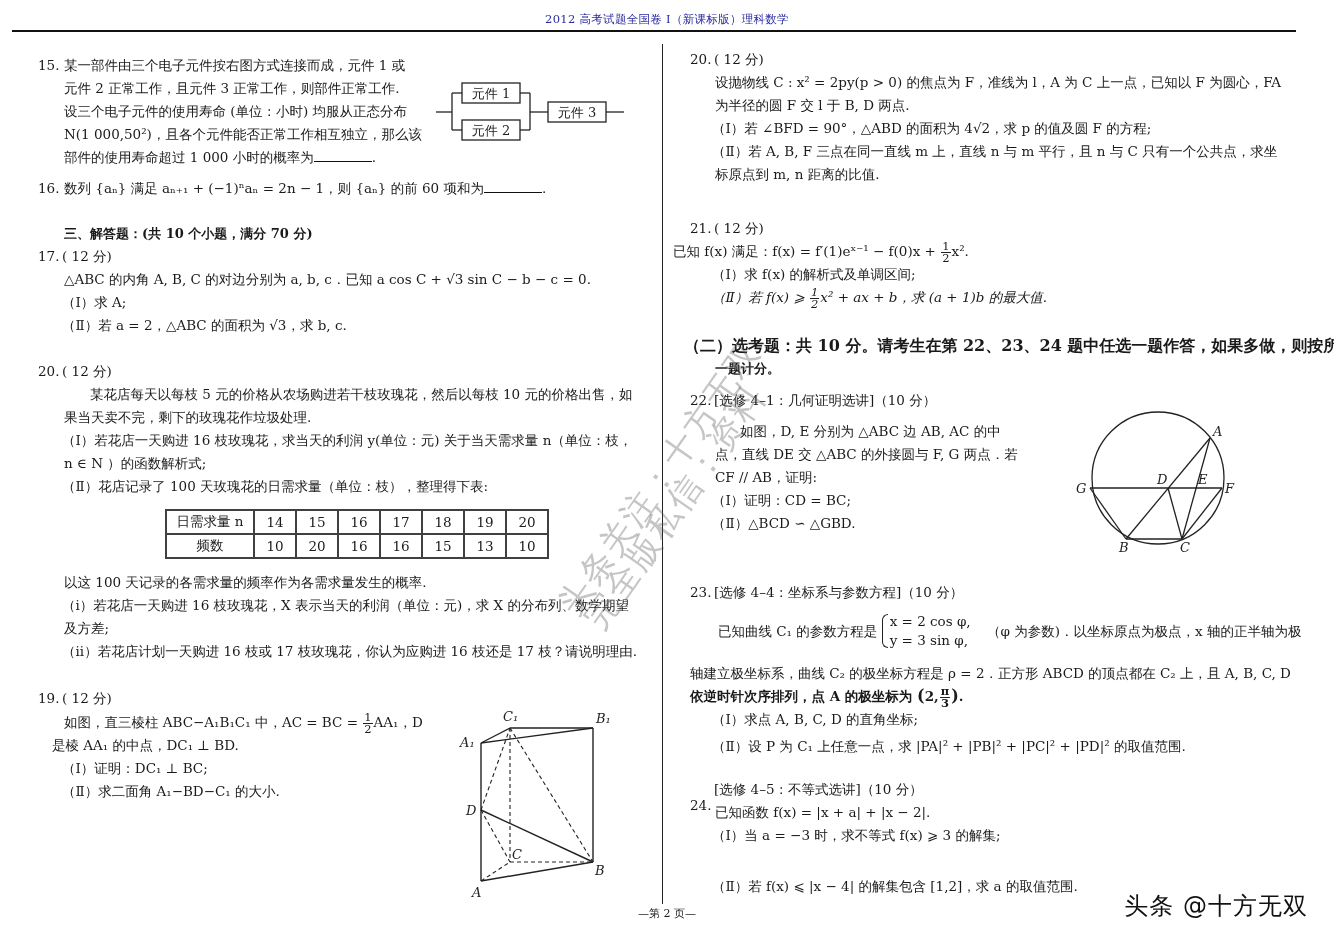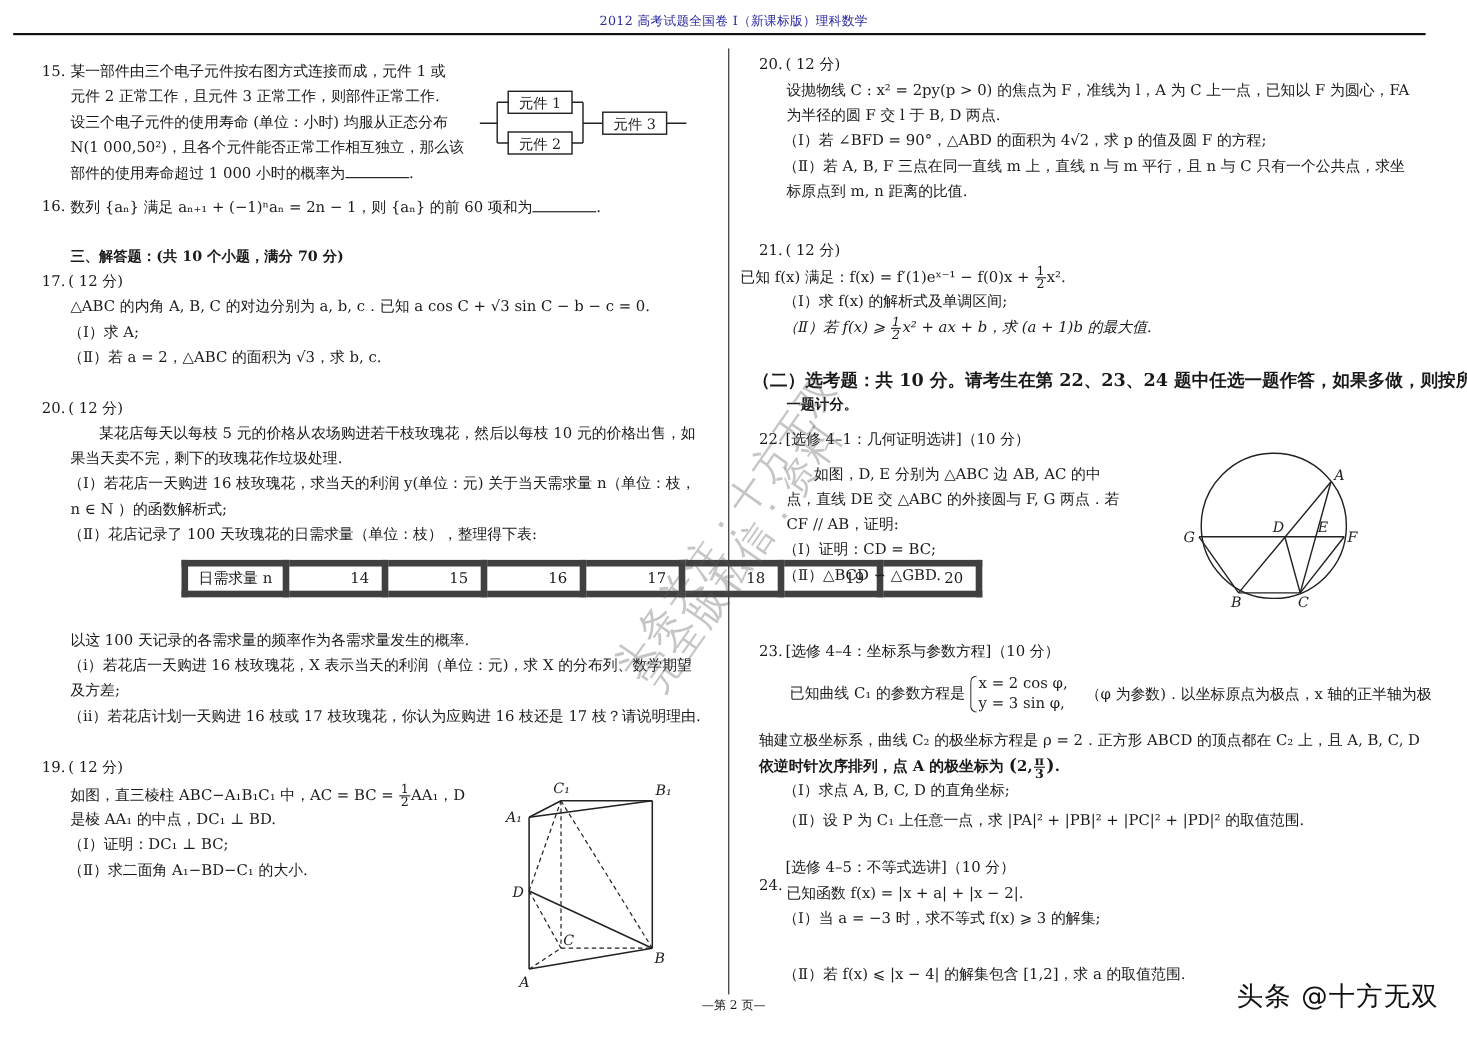--- a/index.html
+++ b/index.html
@@ -6,23 +6,23 @@
   body { width:1334px; height:944px; position:relative; overflow:hidden;
          font-family:"DejaVu Serif","Liberation Serif",serif; color:#1a1a1a; font-size:13.5px; }
   .header-title { position:absolute; top:12px; left:0; width:1334px; text-align:center;
          font-size:11.5px; color:#2a2aa0; letter-spacing:0.3px; }
   .header-rule { position:absolute; top:30px; left:12px; width:1284px; height:2px; background:#111; }
   .col-divider { position:absolute; left:662px; top:44px; width:1px; height:860px; background:#222; }
   .line { position:absolute; white-space:nowrap; line-height:20px; }
   .b { font-weight:bold; }
   .blank { display:inline-block; width:58px; border-bottom:1px solid #111; height:14px; vertical-align:baseline; }
   table.demand { position:absolute; left:165px; top:509px; border-collapse:collapse; font-size:13.5px; }
-  table.demand td { border:6px solid #404040; height:22px; text-align:center; padding:0; }
+  table.demand td { border:2px solid #404040; height:22px; text-align:center; padding:0; }
   table.demand td.h { width:86px; }
-  table.demand td.v { width:40px;padding-left:44px; }
+  table.demand td.v { width:40px; }
   .frac { display:inline-block; vertical-align:middle; text-align:center; line-height:11px; font-size:11.5px; margin:0 1px; }
   .frac span { display:block; }
   .frac .num { border-bottom:1px solid #222; padding:0 1px; }
   .brace-block { display:inline-block; vertical-align:middle; line-height:19px; position:relative; padding-left:8px; }
   .brace-block::before { content:""; position:absolute; left:0; top:2px; bottom:2px; width:5px;
         border:1.5px solid #222; border-right:none; border-radius:6px 0 0 6px; }
   .watermark { position:absolute; font-family:"DejaVu Sans",sans-serif; color:rgba(90,90,90,0.35);
         font-size:34px; transform-origin:left top; white-space:nowrap; letter-spacing:2px; }
   .brand { position:absolute; right:26px; bottom:22px; font-family:"DejaVu Sans",sans-serif;
         font-size:24px; color:#111; letter-spacing:1px; text-shadow:1px 1px 0 #fff,-1px -1px 0 #fff; }
@@ -101,37 +101,47 @@
           <tr>
         <td class="h">日需求量 n</td>
         <td class="v">14</td>
         <td class="v">15</td>
         <td class="v">16</td>
         <td class="v">17</td>
         <td class="v">18</td>
         <td class="v">19</td>
         <td class="v">20</td>
       </tr>
+      <tr>
+        <td class="h">频数</td>
+        <td class="v">10</td>
+        <td class="v">20</td>
+        <td class="v">16</td>
+        <td class="v">16</td>
+        <td class="v">15</td>
+        <td class="v">13</td>
+        <td class="v">10</td>
+      </tr>
     </tbody>
       </table>
 
     <div class="line" style="left:64px;top:572px;">以这 100 天记录的各需求量的频率作为各需求量发生的概率.</div>
     <div class="line" style="left:62px;top:595px;">（i）若花店一天购进 16 枝玫瑰花，X 表示当天的利润（单位：元)，求 X 的分布列、数学期望</div>
     <div class="line" style="left:64px;top:618px;">及方差;</div>
     <div class="line" style="left:62px;top:641px;">（ii）若花店计划一天购进 16 枝或 17 枝玫瑰花，你认为应购进 16 枝还是 17 枝？请说明理由.</div>
   </div>
 
   <div>
     <div class="line" style="left:38px;top:688px;">19.</div>
     <div class="line" style="left:62px;top:688px;">( 12 分)</div>
     <div class="line" style="left:64px;top:712px;">
       <span>如图，直三棱柱 ABC−A₁B₁C₁ 中，AC = BC =</span>
       <span class="frac"><span class="num">1</span><span>2</span></span><span>AA₁，D</span>
     </div>
-    <div class="line" style="left:64px;top:735px;">是棱 AA₁ 的中点，DC₁ ⊥ BD.</div>
+    <div class="line" style="left:52px;top:735px;">是棱 AA₁ 的中点，DC₁ ⊥ BD.</div>
     <div class="line" style="left:62px;top:758px;">（Ⅰ）证明：DC₁ ⊥ BC;</div>
     <div class="line" style="left:62px;top:781px;">（Ⅱ）求二面角 A₁−BD−C₁ 的大小.</div>
 
     <svg style="position:absolute;left:455px;top:705px;" width="160" height="195" viewBox="0 0 160 195">
       <g stroke="#222" stroke-width="1.4" fill="none">
 
         <line x1="26" y1="38" x2="55" y2="23"></line>
         <line x1="55" y1="23" x2="138" y2="23"></line>
         <line x1="26" y1="38" x2="138" y2="23"></line>
 

